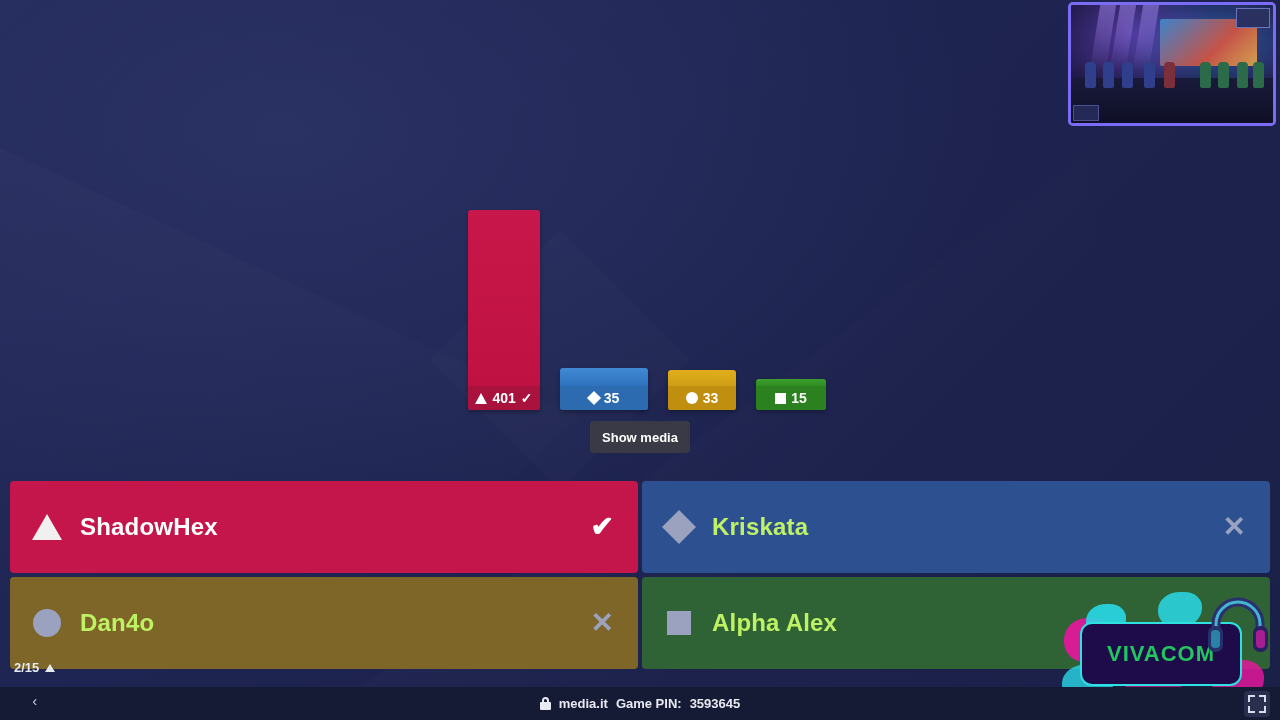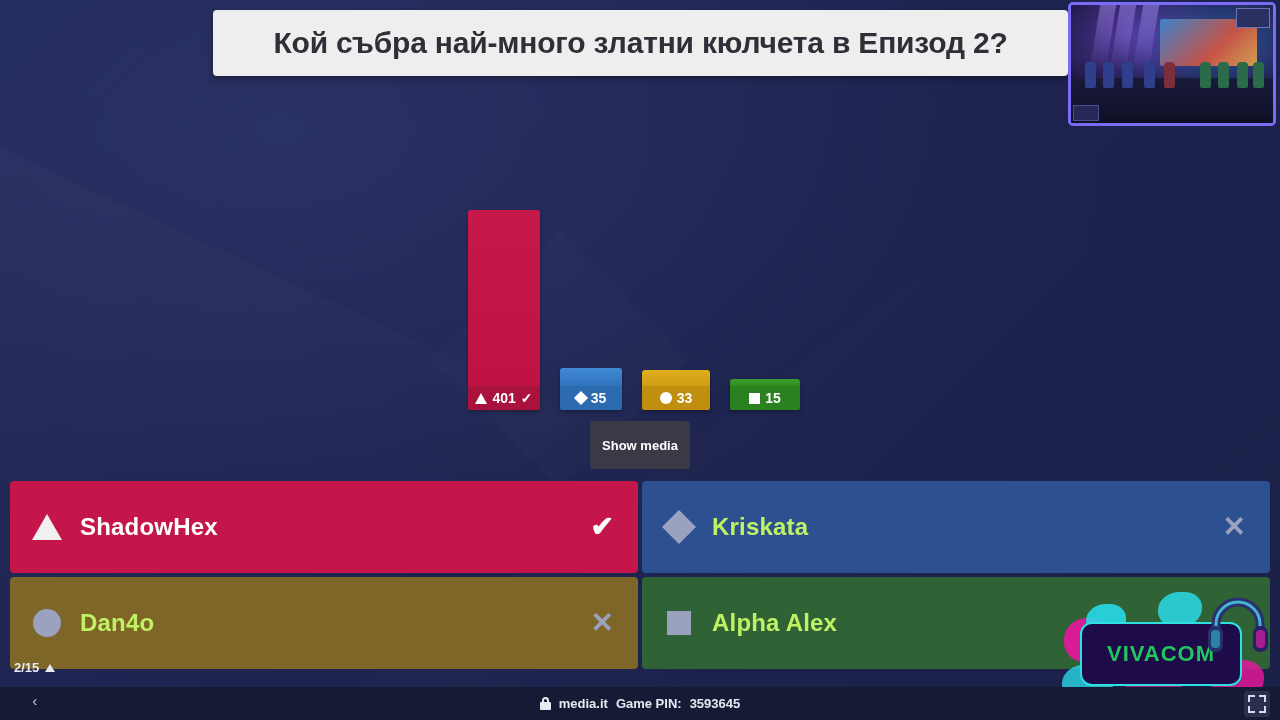--- a/index.html
+++ b/index.html
@@ -95,21 +95,21 @@
   .bar.green .lbl{ background:#2b801f;}
 
   .shp{ display:inline-block; }
   .shp.tri{ width:0;height:0;border-left:6px solid transparent;border-right:6px solid transparent;border-bottom:11px solid #fff;}
   .shp.dia{ width:10px;height:10px;background:#fff;transform:rotate(45deg);}
   .shp.cir{ width:12px;height:12px;border-radius:50%;background:#fff;}
   .shp.sqr{ width:11px;height:11px;background:#fff;}
   .tick{ font-size:14px; color:#fff; }
 
   .show-media{
-    position:absolute; left:590px; top:421px; width:100px; height:48px;
+    position:absolute; left:590px; top:421px; width:100px; height:32px;
     background:#3a3a46; color:#fff; border:none; border-radius:4px;
     font-size:13px; font-weight:bold; font-family:"Liberation Sans", sans-serif;
     cursor:pointer;
   }
 
   
   .answers{
     position:absolute; left:10px; top:481px; width:1260px; height:190px;
     display:grid; grid-template-columns:628px 628px; grid-template-rows:92px 92px;
     gap:4px 4px;
@@ -178,23 +178,20 @@
 </style>
 </head>
 <body>
 
 <div id="app">
 
   <div class="bg-shape s1"></div>
   <div class="bg-shape s2"></div>
   <div class="bg-shape s3"></div>
 
-  <div class="question-bar">
-    <div class="question-text">Кой събра най-много златни кюлчета в Епизод 2?</div>
-  </div>
 
   <div class="webcam">
     <div class="cam-scene">
       <div class="cam-beam" style="left:12%"></div>
       <div class="cam-beam" style="left:22%"></div>
       <div class="cam-beam" style="left:33%"></div>
       <div class="cam-screen"></div>
       <div class="cam-floor"></div>
       <div class="cam-p" style="left:7%"></div>
       <div class="cam-p" style="left:16%"></div>
@@ -215,21 +212,21 @@
 
       <div class="bar red" style="width:72px;height:200px">
         <div class="fillTop"></div>
         <div class="lbl">
           <span class="shp tri"></span>
           <span class="tick">401</span>
           <span class="tick">✓</span>
         </div>
       </div>
 
-      <div class="bar blue" style="width:62px;height:42px">
+      <div class="bar blue" style="width:88px;height:42px">
         <div class="fillTop"></div>
         <div class="lbl">
           <span class="shp dia"></span>
           <span class="tick">35</span>
         </div>
       </div>
 
       <div class="bar gold" style="width:68px;height:40px">
         <div class="fillTop"></div>
         <div class="lbl">

